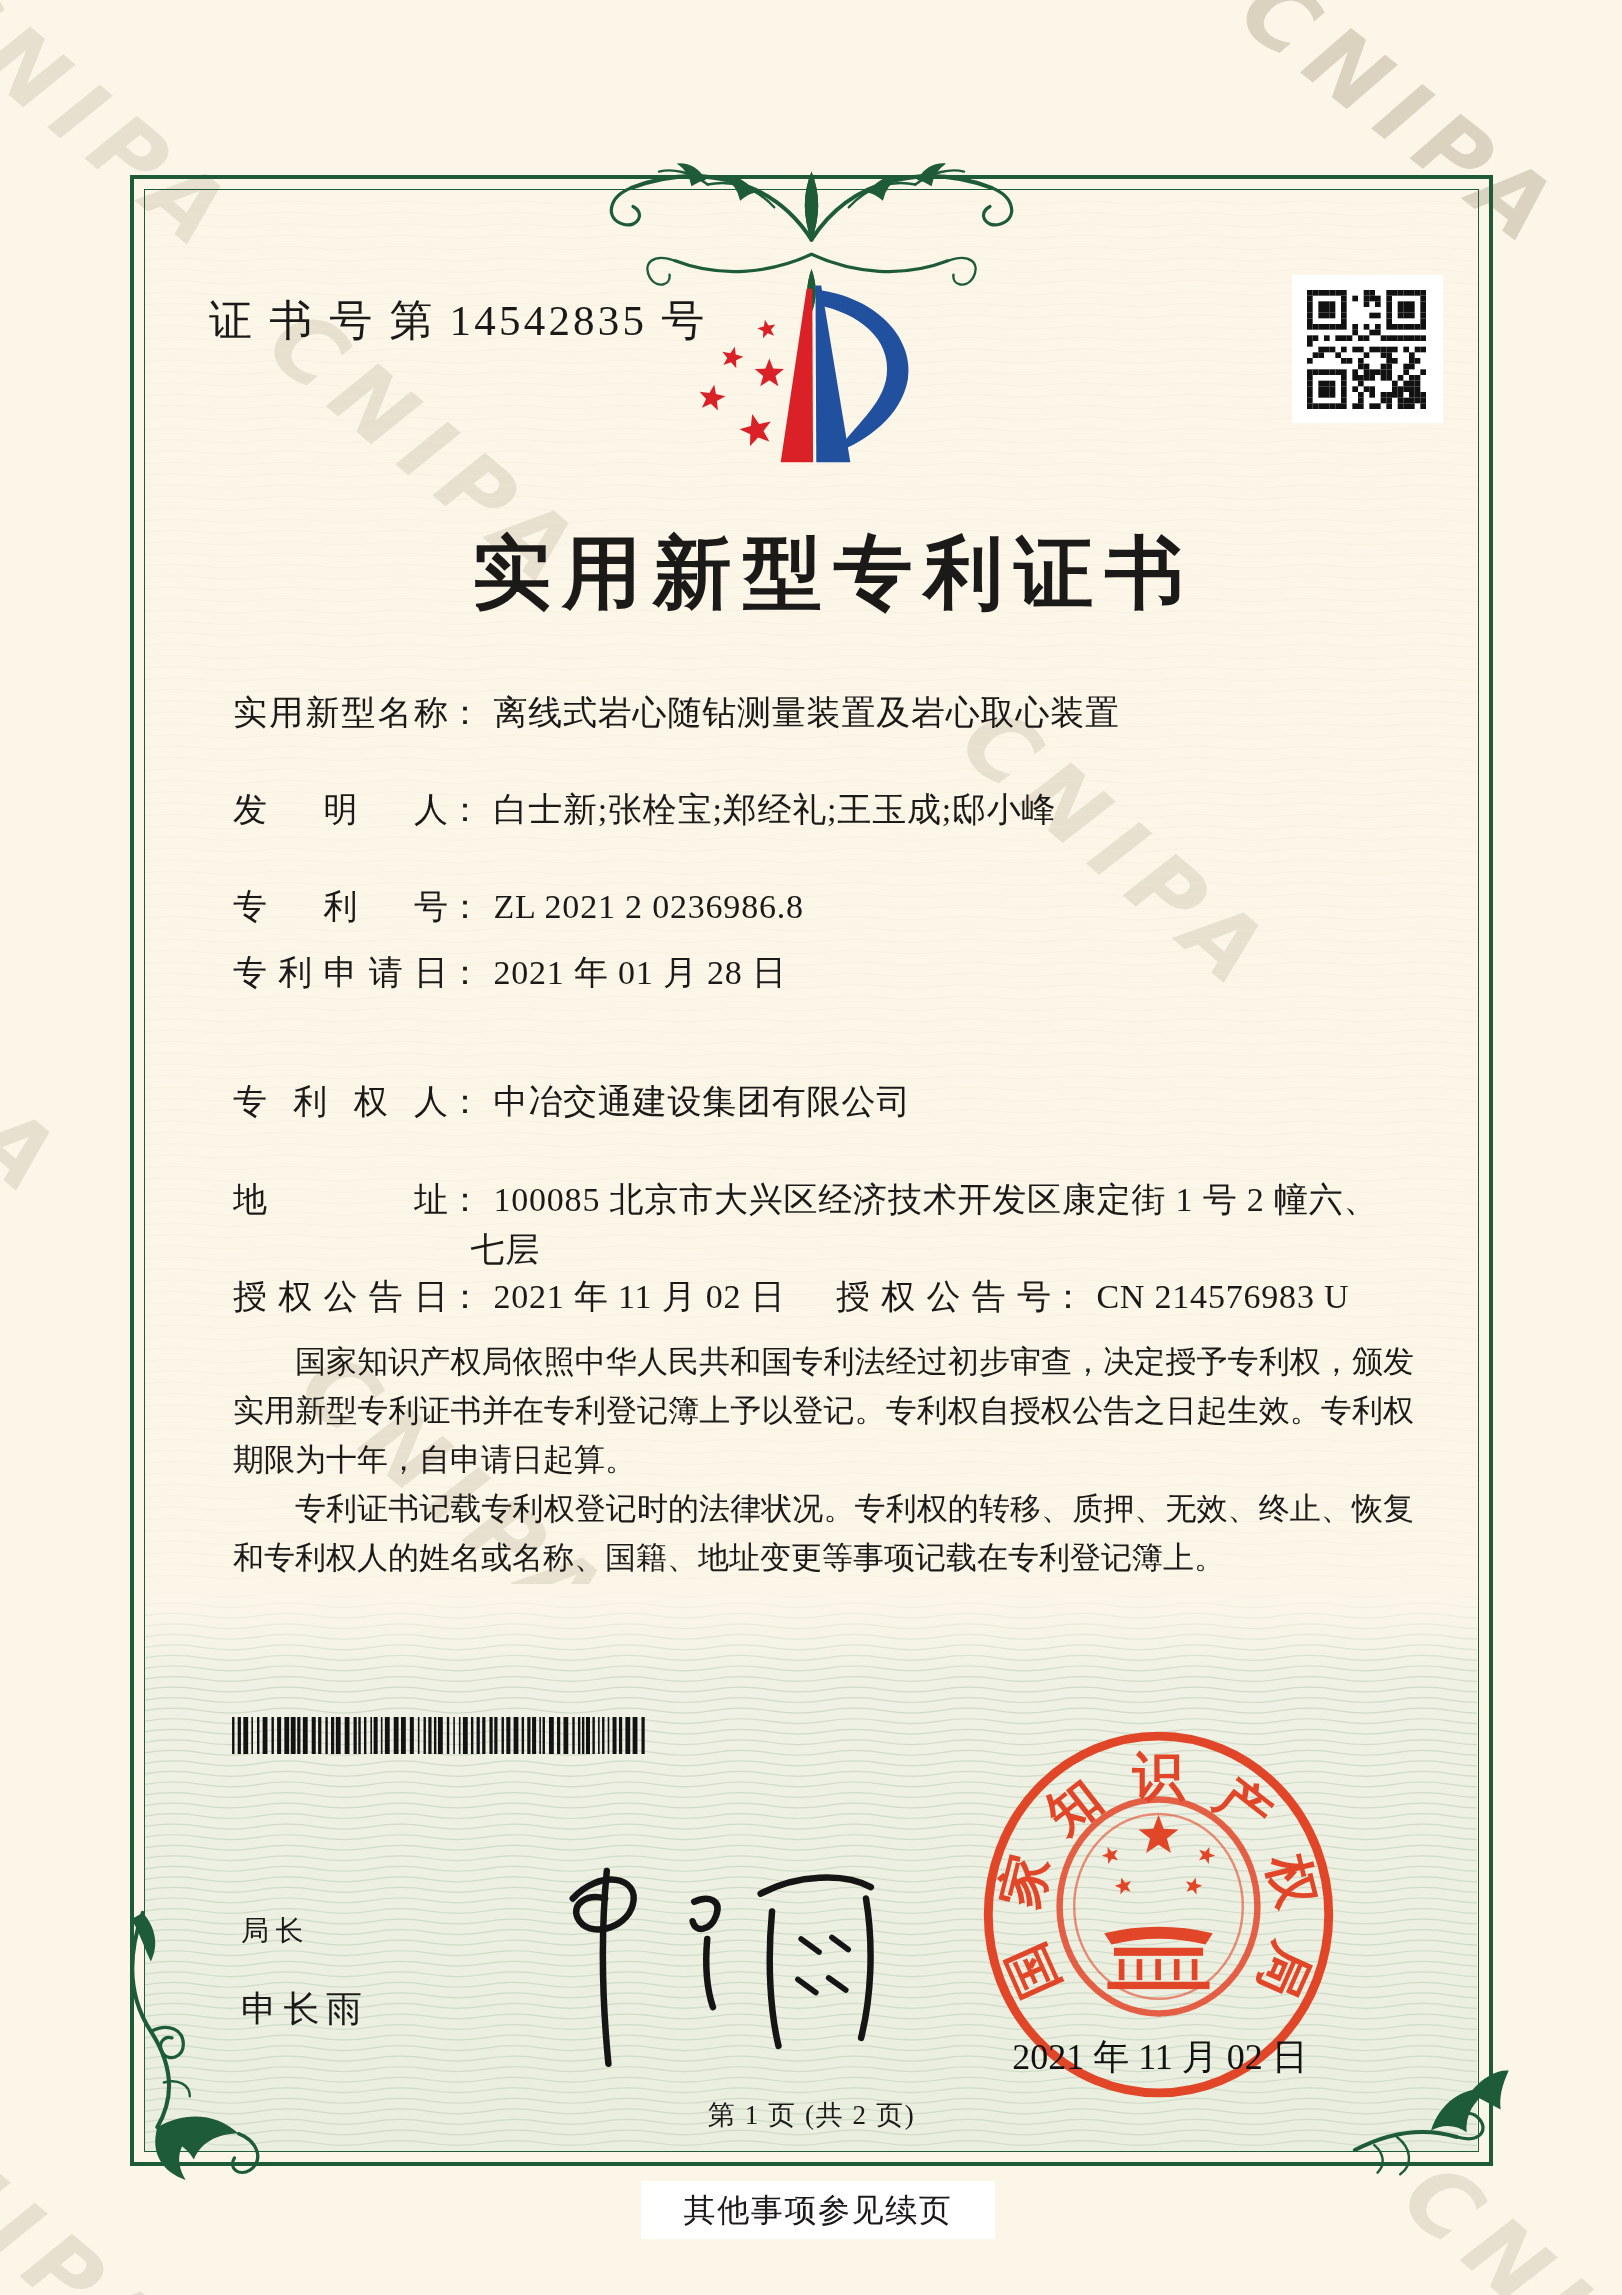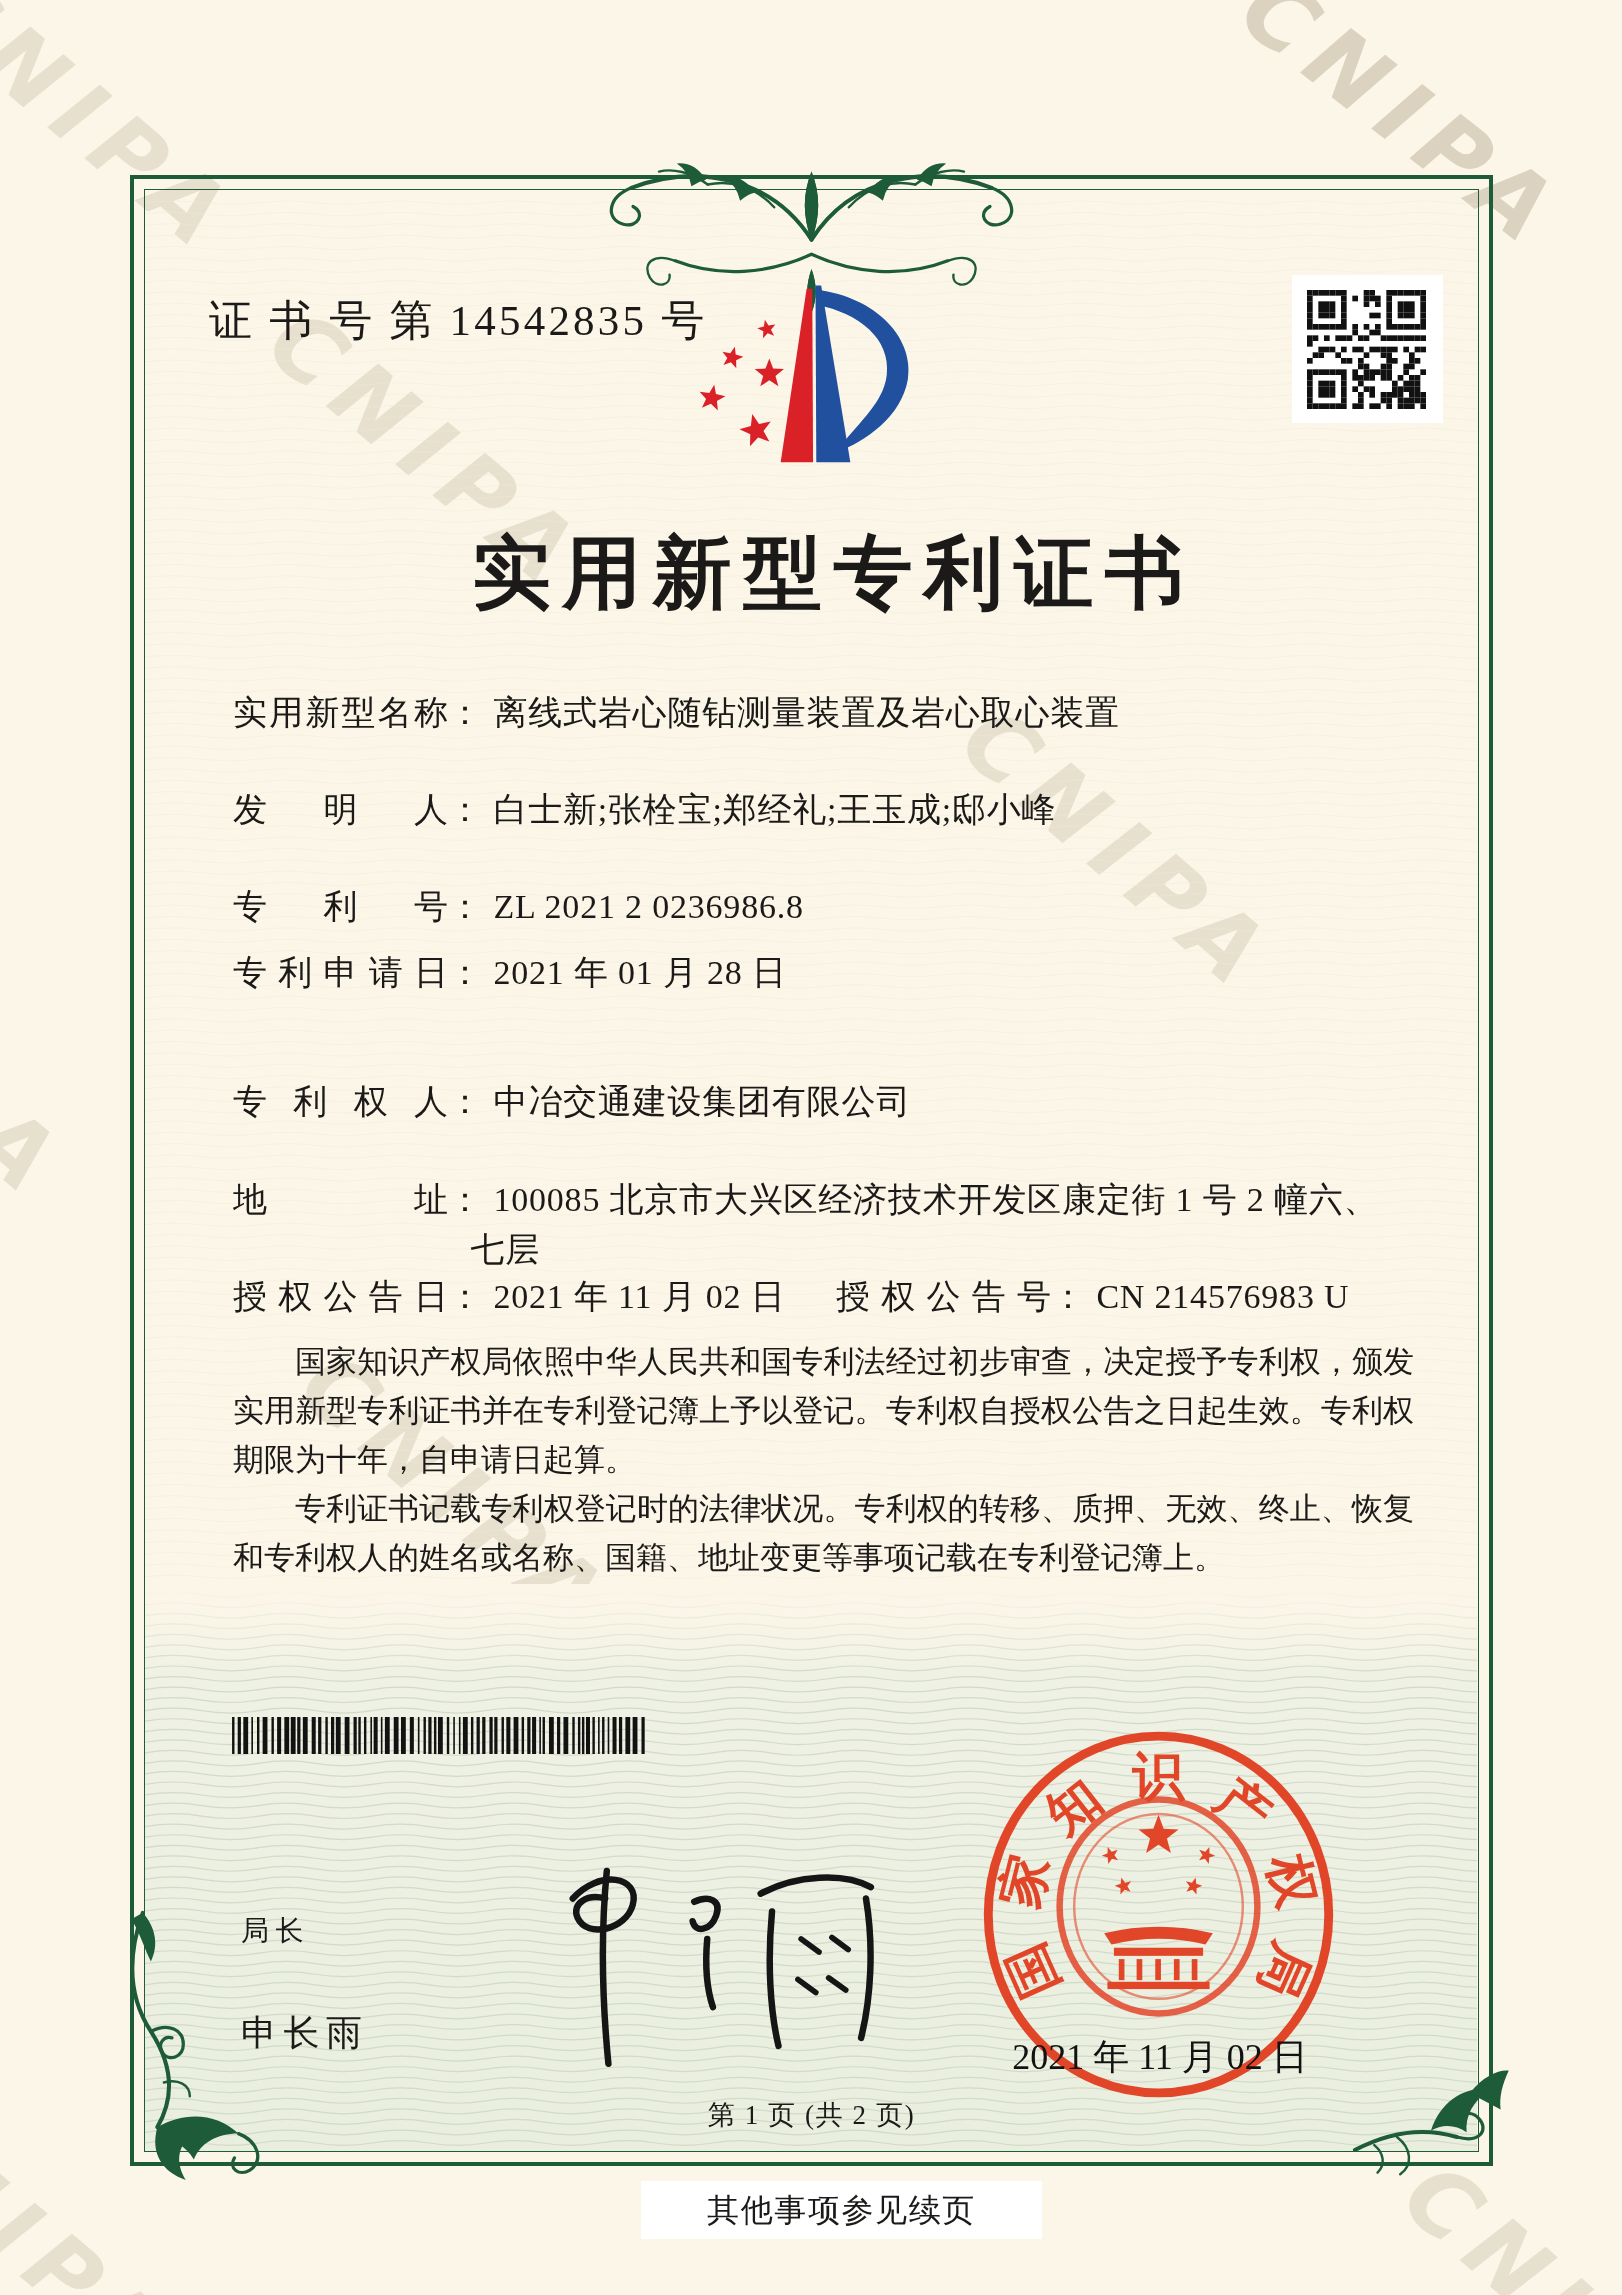--- a/index.html
+++ b/index.html
@@ -80,33 +80,33 @@
   .grant2{position:absolute;left:603px;top:0;}
   
   .body-text{
     position:absolute;left:233px;top:1337px;width:1181px;
     font-size:31px;line-height:49px;text-align:justify;
   }
   .body-text p{margin:0;text-indent:2em;}
   
   .barcode{position:absolute;left:230px;top:1717px;width:424px;height:37px;}
   .director-title{position:absolute;left:241px;top:1912px;font-size:28px;letter-spacing:6.5px;}
-  .director-name{position:absolute;left:241px;top:1985px;font-size:36px;letter-spacing:6.5px;margin-top:24px;}
+  .director-name{position:absolute;left:241px;top:1985px;font-size:36px;letter-spacing:6.5px;}
   .signature{position:absolute;left:503px;top:1824px;width:389px;height:243px;}
   .seal{position:absolute;left:968px;top:1724px;width:381px;height:381px;opacity:.93;}
   .seal-date{
     position:absolute;left:1010px;top:2033px;width:300px;
     text-align:center;font-size:36px;color:#121212;white-space:nowrap;
   }
   .page-num{
     position:absolute;left:0;right:0;top:2097px;
     text-align:center;font-size:27px;letter-spacing:1.6px;
   }
   .cont-note-box{
-    position:absolute;left:641px;top:2181px;width:401px;height:58px;
+    position:absolute;left:641px;top:2181px;width:354px;height:58px;
     background:#ffffff;text-align:center;
   }
   .cont-note-box span{
     font-size:32px;line-height:58px;letter-spacing:1.6px;
   }
 </style>
 </head>
 <body>
 
 <div class="page">

